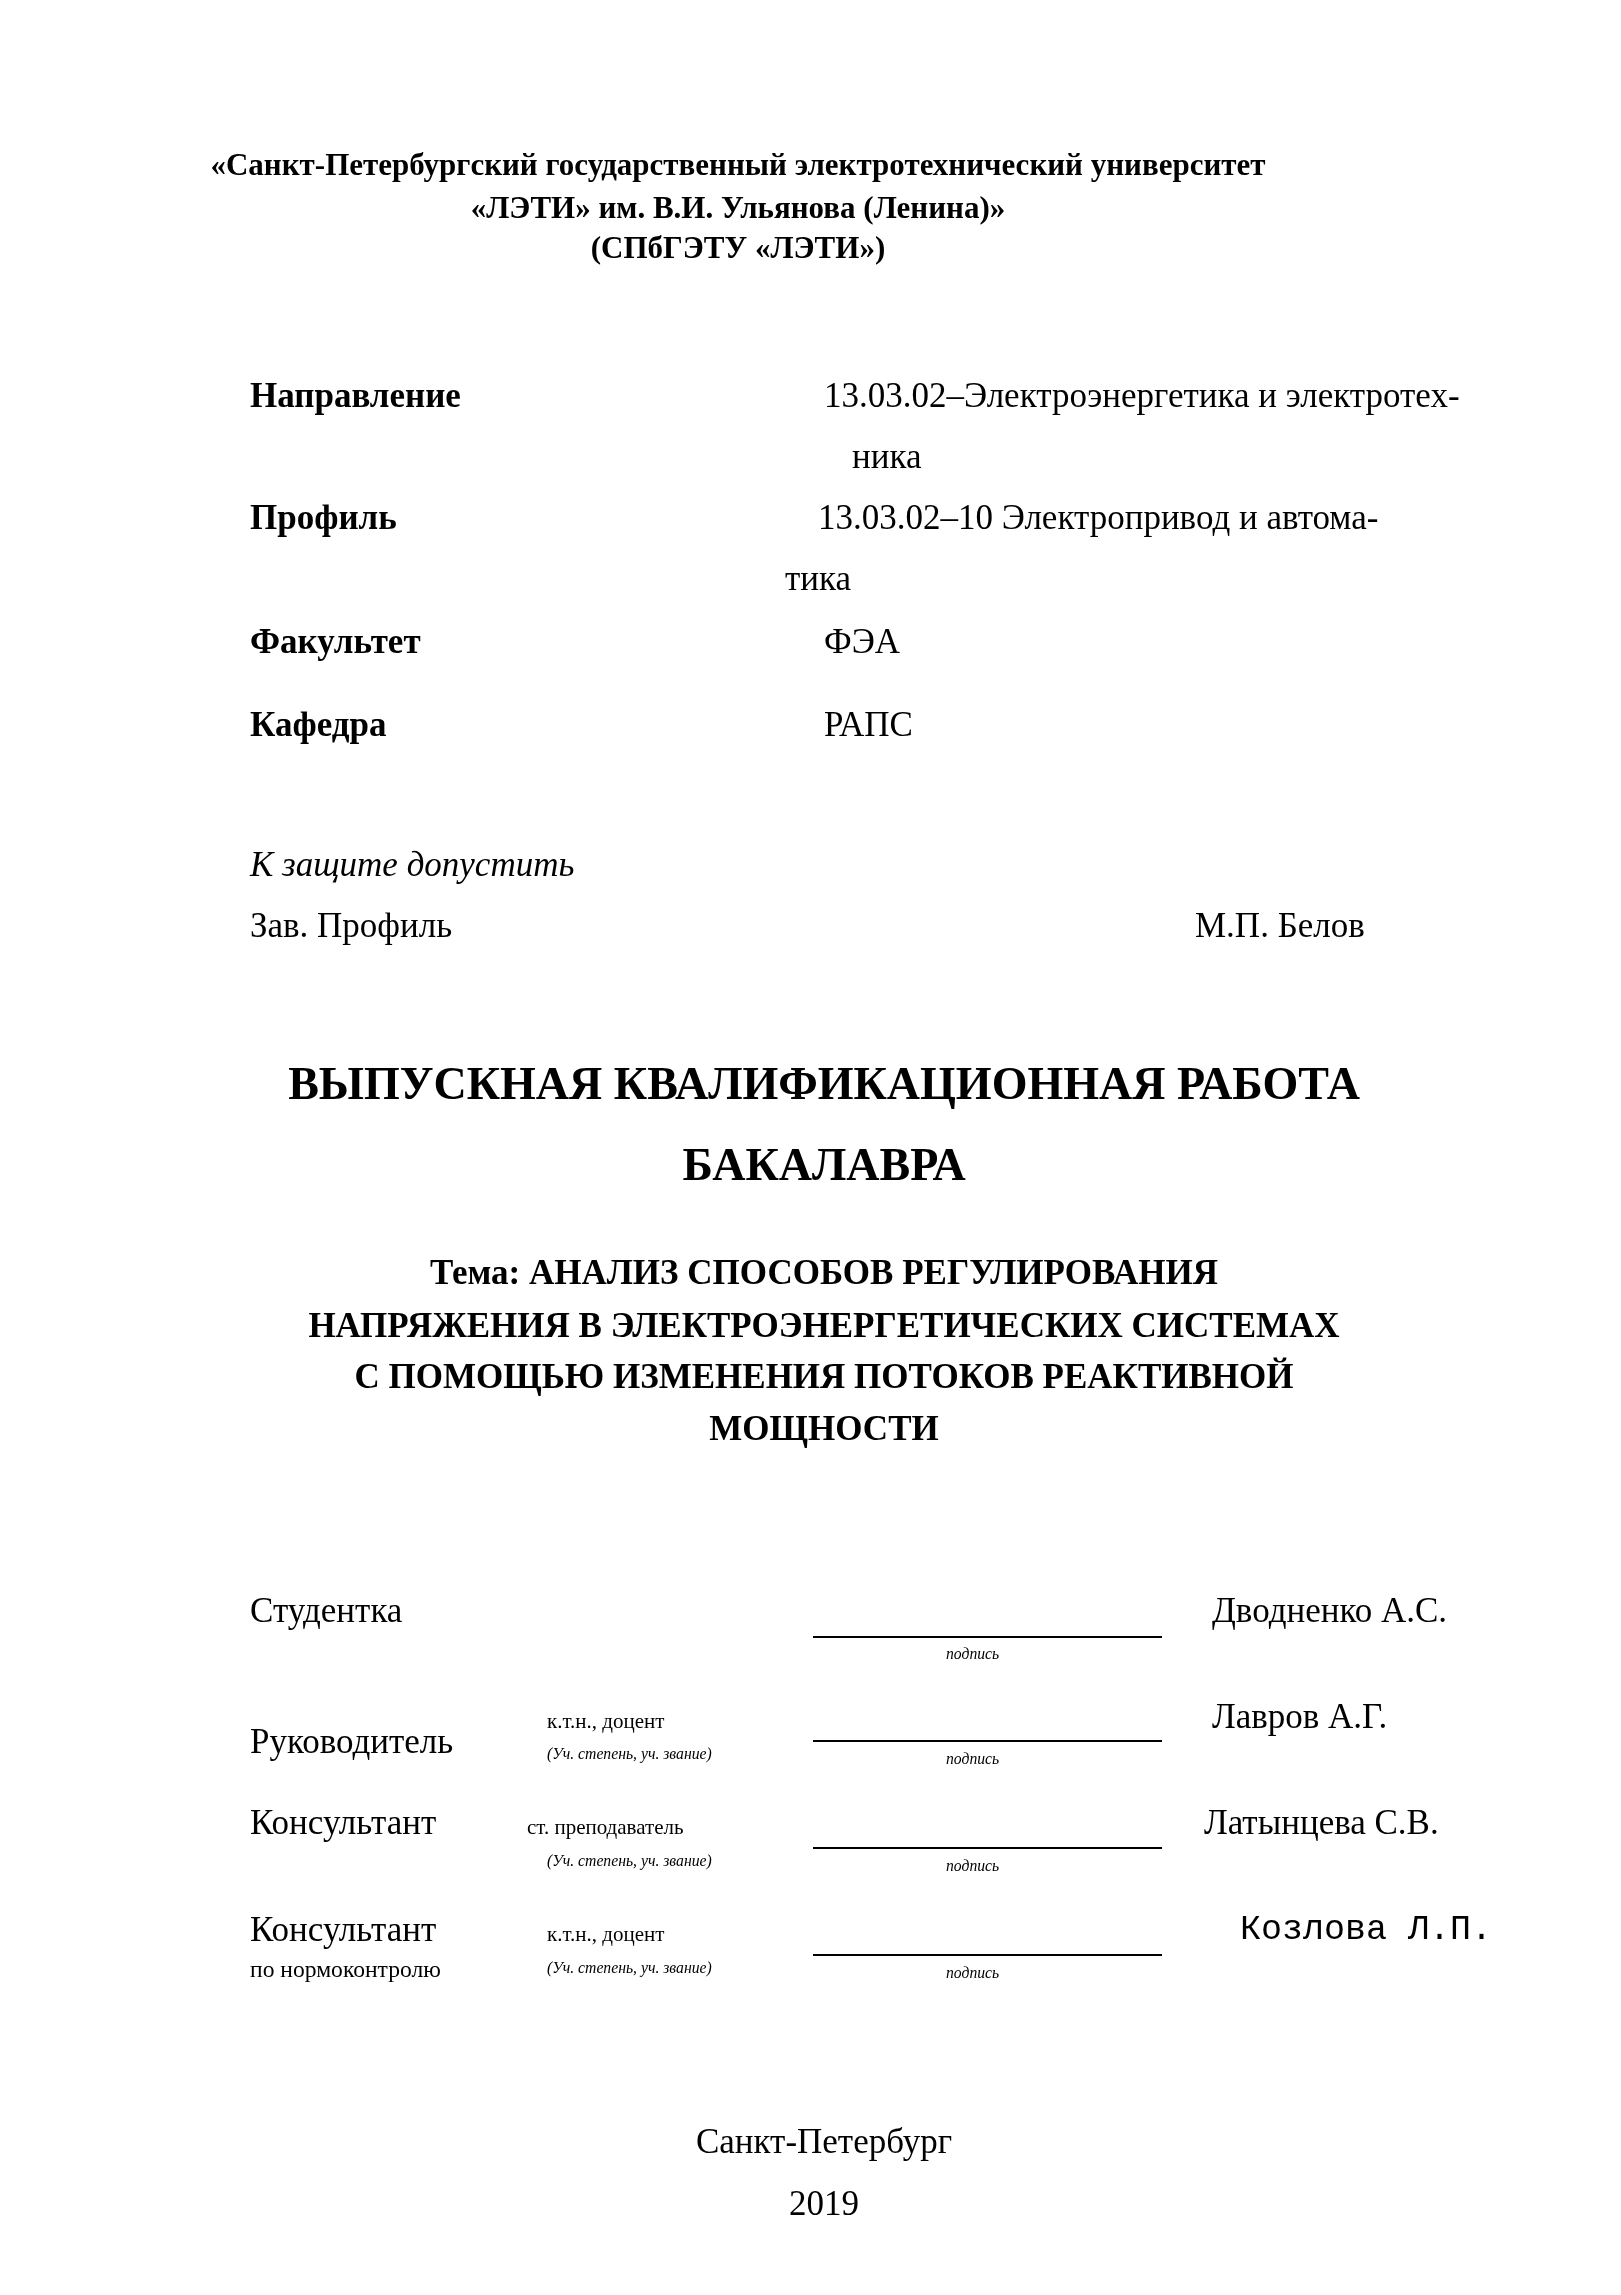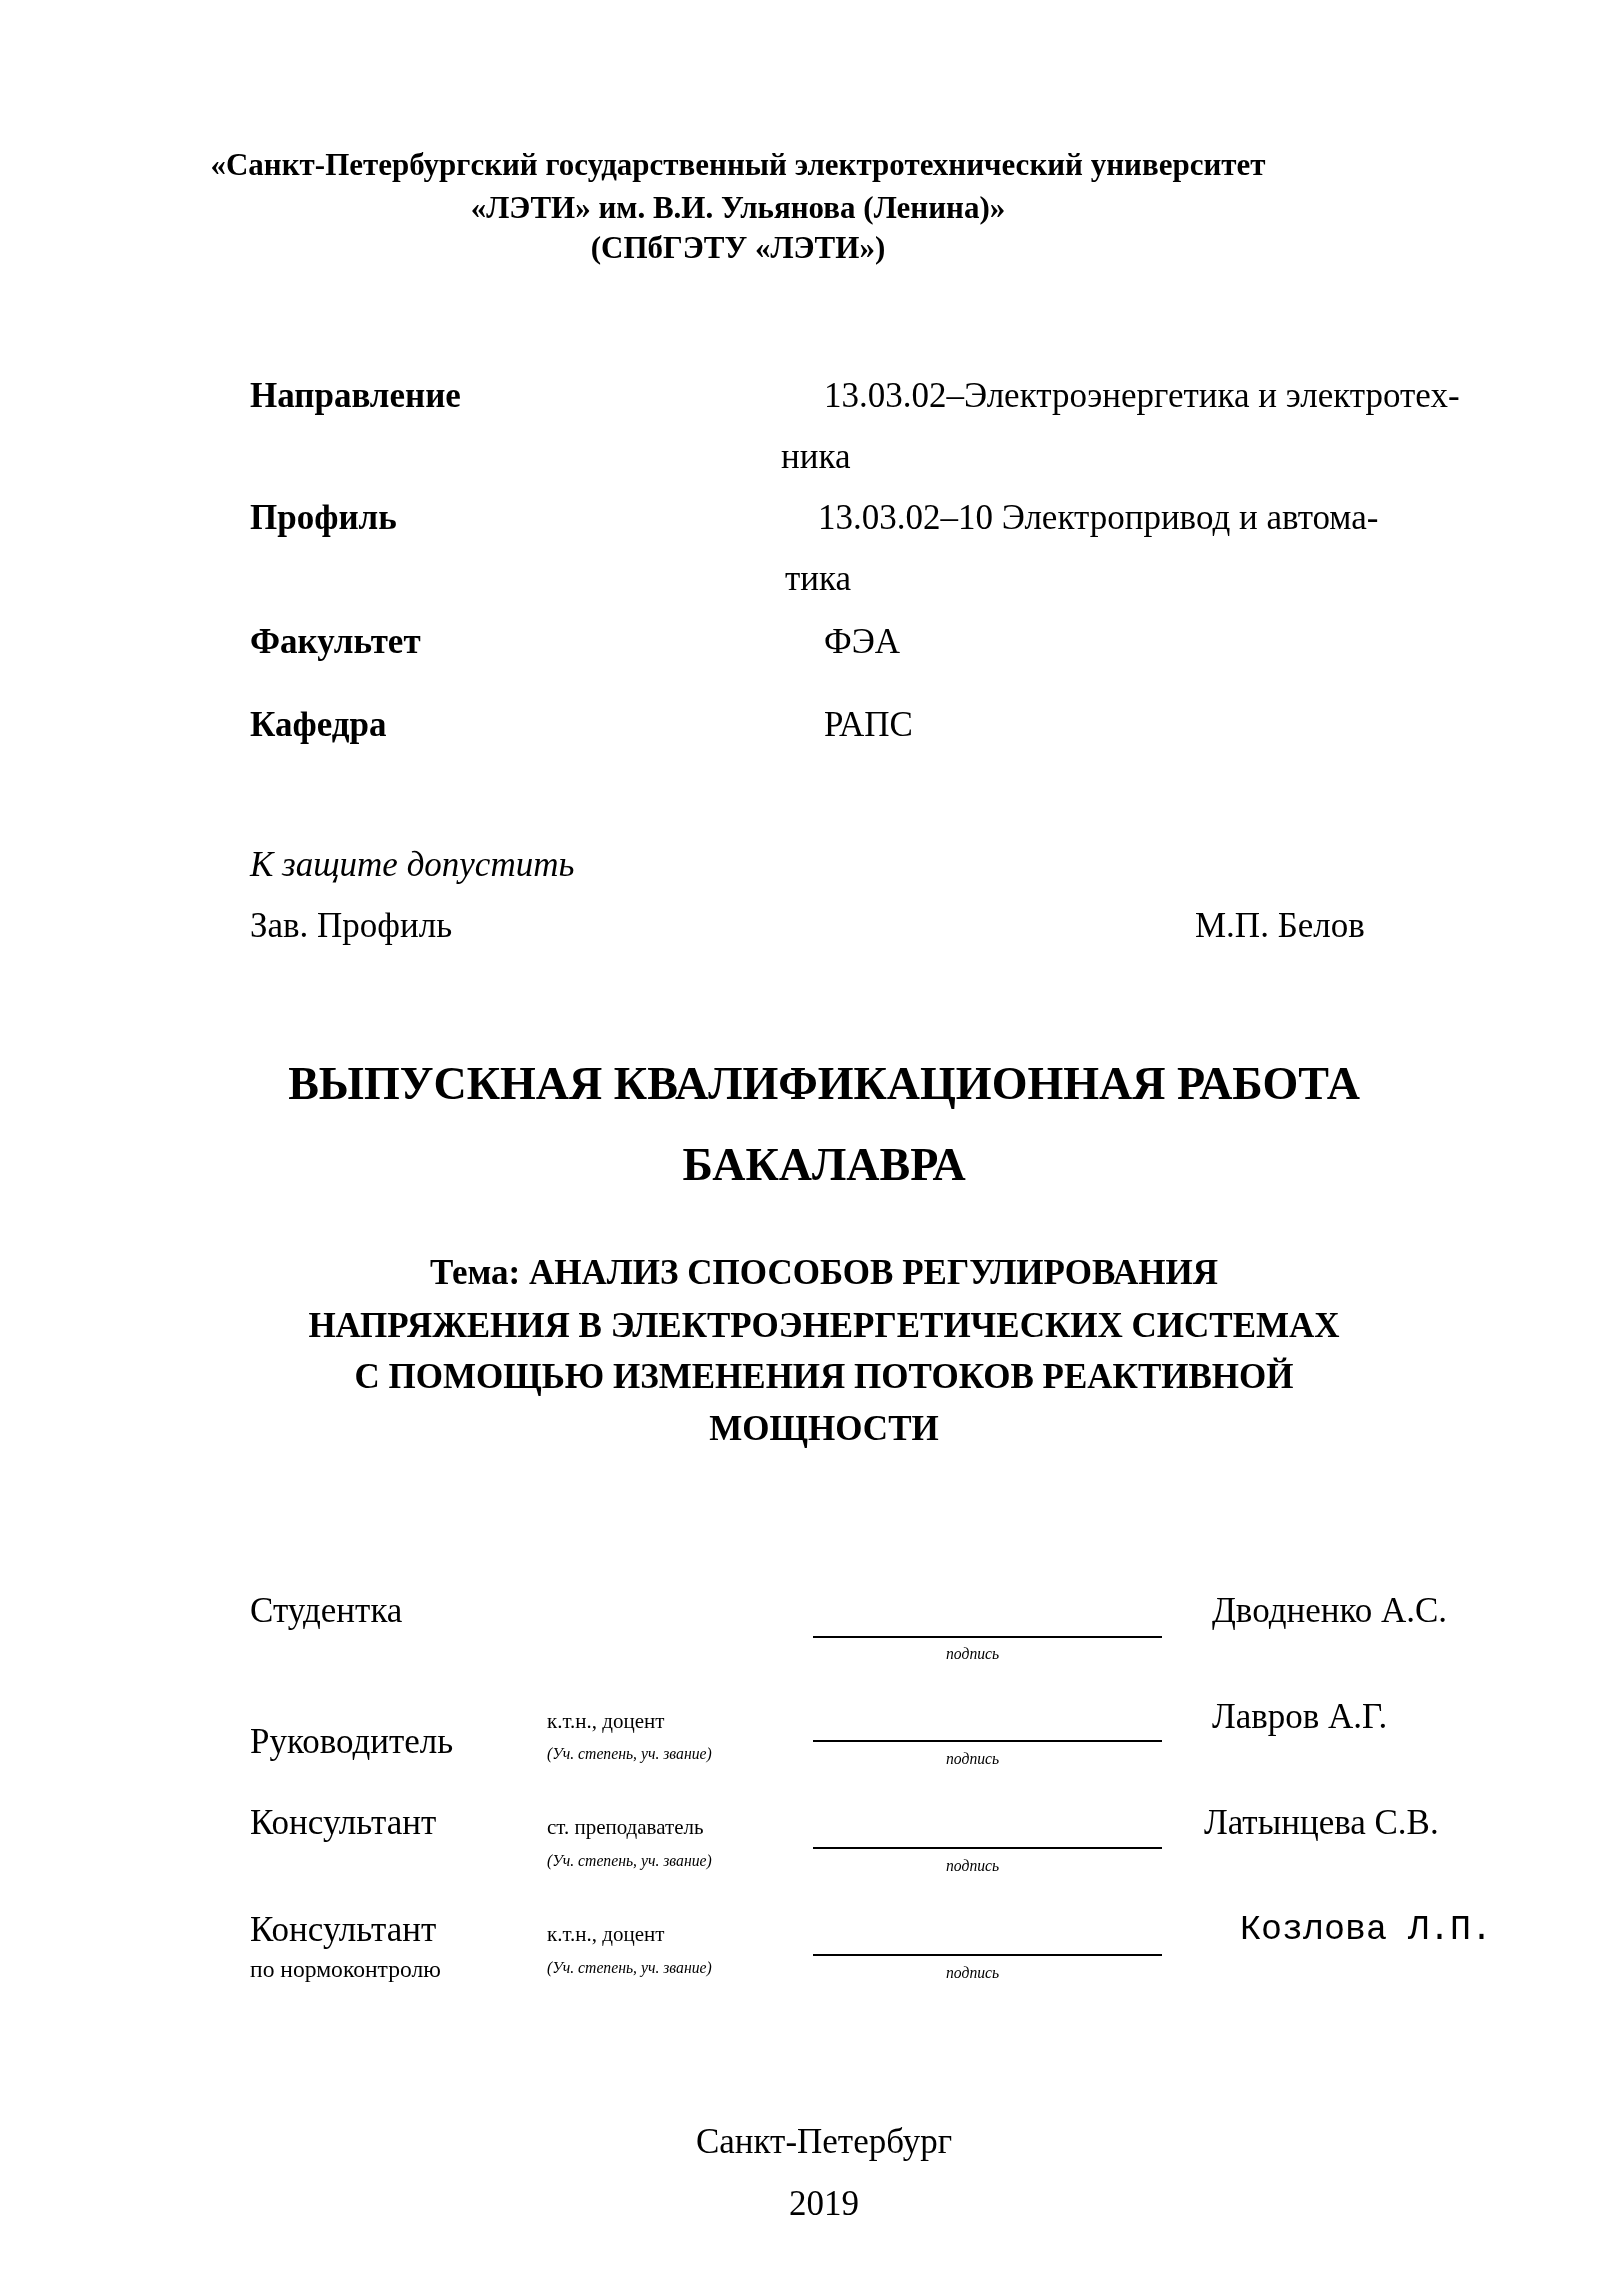--- a/index.html
+++ b/index.html
@@ -21,21 +21,21 @@
 </head>
 <body>
 
 <div class="center hdr" style="top:145px;">«Санкт-Петербургский государственный электротехнический университет</div>
 <div class="center hdr" style="top:188px;">«ЛЭТИ» им. В.И. Ульянова (Ленина)»</div>
 <div class="center hdr" style="top:228px;">(СПбГЭТУ «ЛЭТИ»)</div>
 
 <div>
   <div class="abs field b" style="left:250px; top:338px;">Направление</div>
   <div class="abs field" style="left:824px; top:338px;">13.03.02–Электроэнергетика и электротех-</div>
-  <div class="abs field" style="left:781px; top:399px;">ника</div>
+  <div class="abs field" style="left:852px; top:399px;">ника</div>
 
   <div class="abs field b" style="left:250px; top:460px;">Профиль</div>
   <div class="abs field" style="left:818px; top:460px;">13.03.02–10 Электропривод и автома-</div>
   <div class="abs field" style="left:785px; top:521px;">тика</div>
 
   <div class="abs field b" style="left:250px; top:584px;">Факультет</div>
   <div class="abs field" style="left:824px; top:584px;">ФЭА</div>
 
   <div class="abs field b" style="left:250px; top:667px;">Кафедра</div>
   <div class="abs field" style="left:824px; top:667px;">РАПС</div>
@@ -65,21 +65,21 @@
   <div class="abs sig" style="left:1212px; top:1590px;">Дводненко А.С.</div>
 
   <div class="abs sig" style="left:250px; top:1696px;margin-top:25px;">Руководитель</div>
   <div class="abs sm" style="left:547px; top:1704px;">к.т.н., доцент</div>
   <div class="abs tiny" style="left:547px; top:1744px;">(Уч. степень, уч. звание)</div>
   <div class="line" style="left:813px; top:1740px; width:349px;"></div>
   <div class="abs tiny" style="left:946px; top:1749px;">подпись</div>
   <div class="abs sig" style="left:1212px; top:1696px;">Лавров А.Г.</div>
 
   <div class="abs sig" style="left:250px; top:1802px;">Консультант</div>
-  <div class="abs sm" style="left:547px; top:1810px;">ст. преподаватель</div>
+  <div class="abs sm" style="left:527px; top:1810px;">ст. преподаватель</div>
   <div class="abs tiny" style="left:547px; top:1851px;">(Уч. степень, уч. звание)</div>
   <div class="line" style="left:813px; top:1847px; width:349px;"></div>
   <div class="abs tiny" style="left:946px; top:1856px;">подпись</div>
   <div class="abs sig" style="left:1204px; top:1802px;">Латынцева С.В.</div>
 
   <div class="abs sig" style="left:250px; top:1909px;">Консультант</div>
   <div class="abs" style="left:250px; top:1955px; font-size:23.6px; line-height:28px;">по нормоконтролю</div>
   <div class="abs sm" style="left:547px; top:1917px;">к.т.н., доцент</div>
   <div class="abs tiny" style="left:547px; top:1958px;">(Уч. степень, уч. звание)</div>
   <div class="line" style="left:813px; top:1954px; width:349px;"></div>

